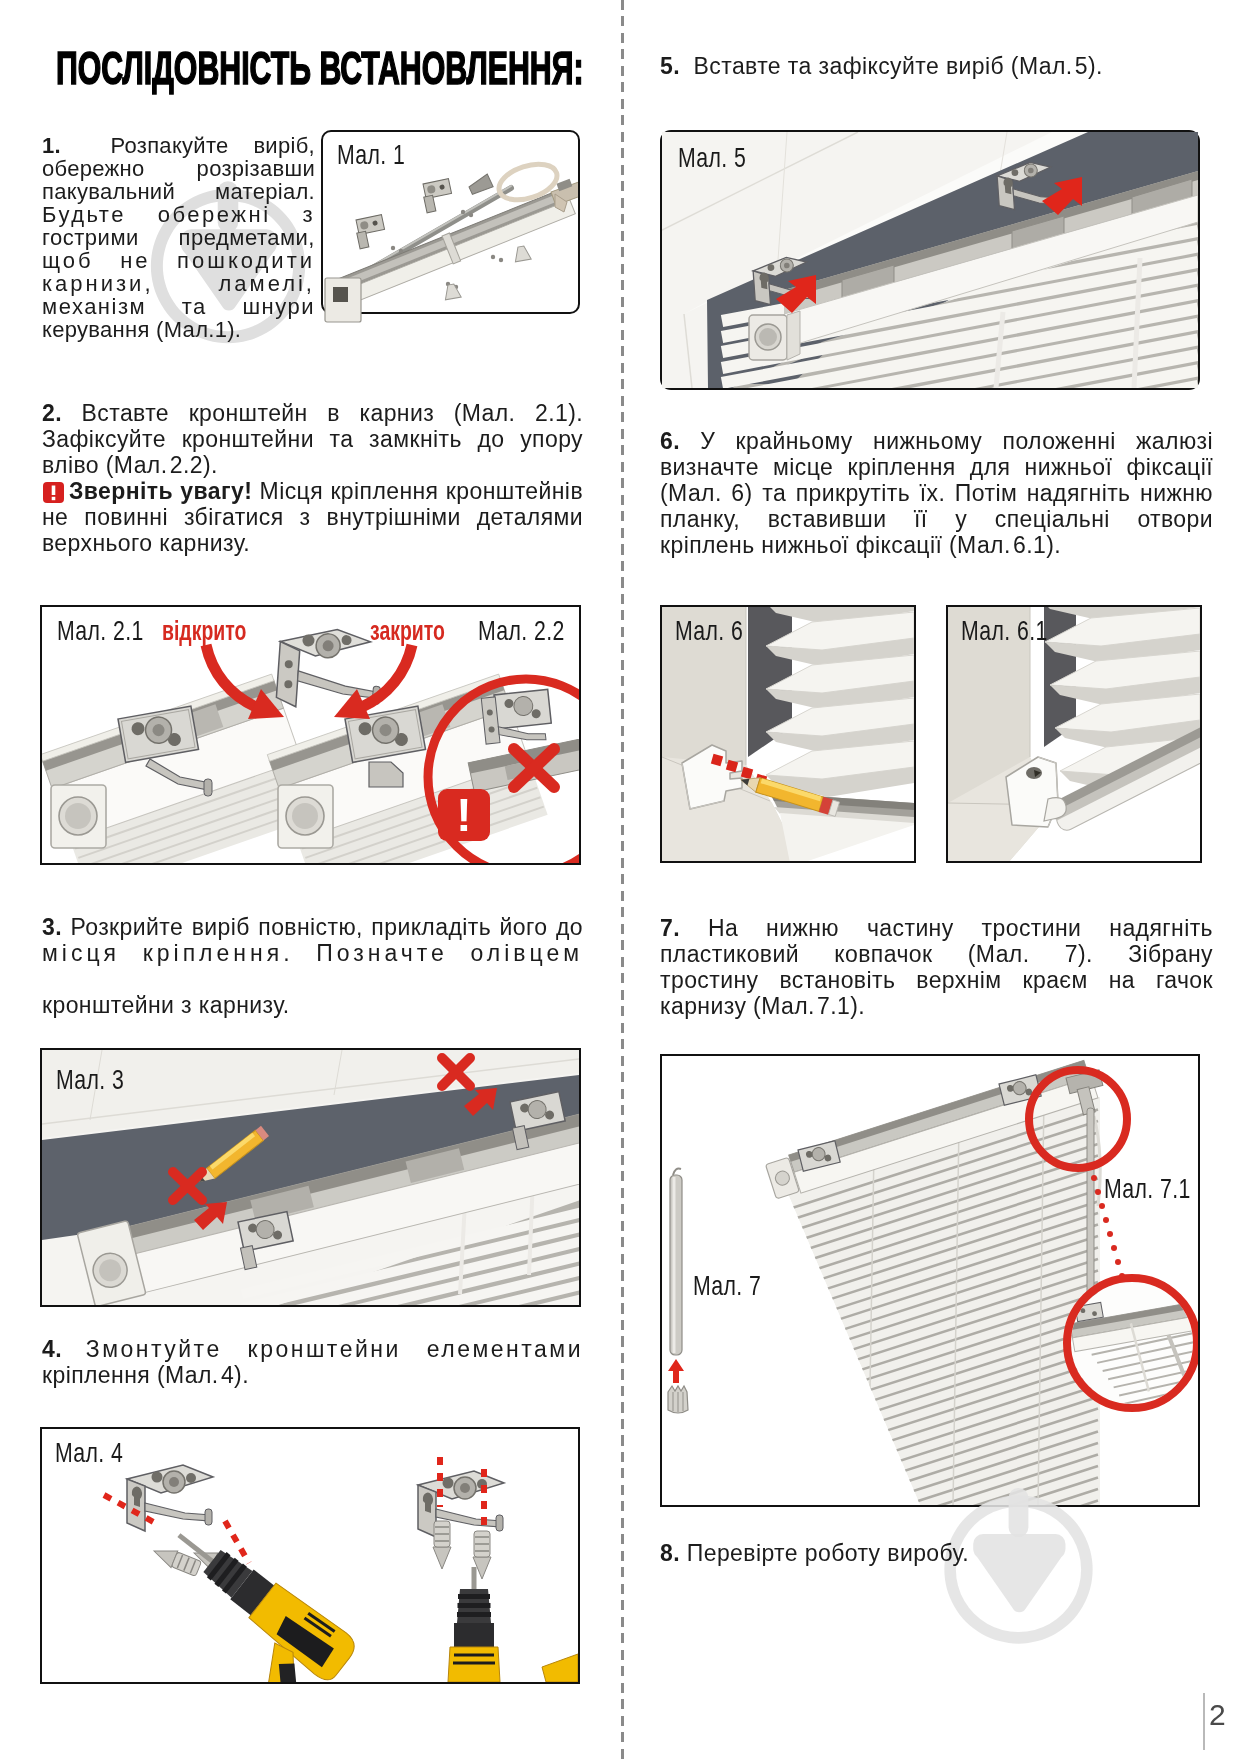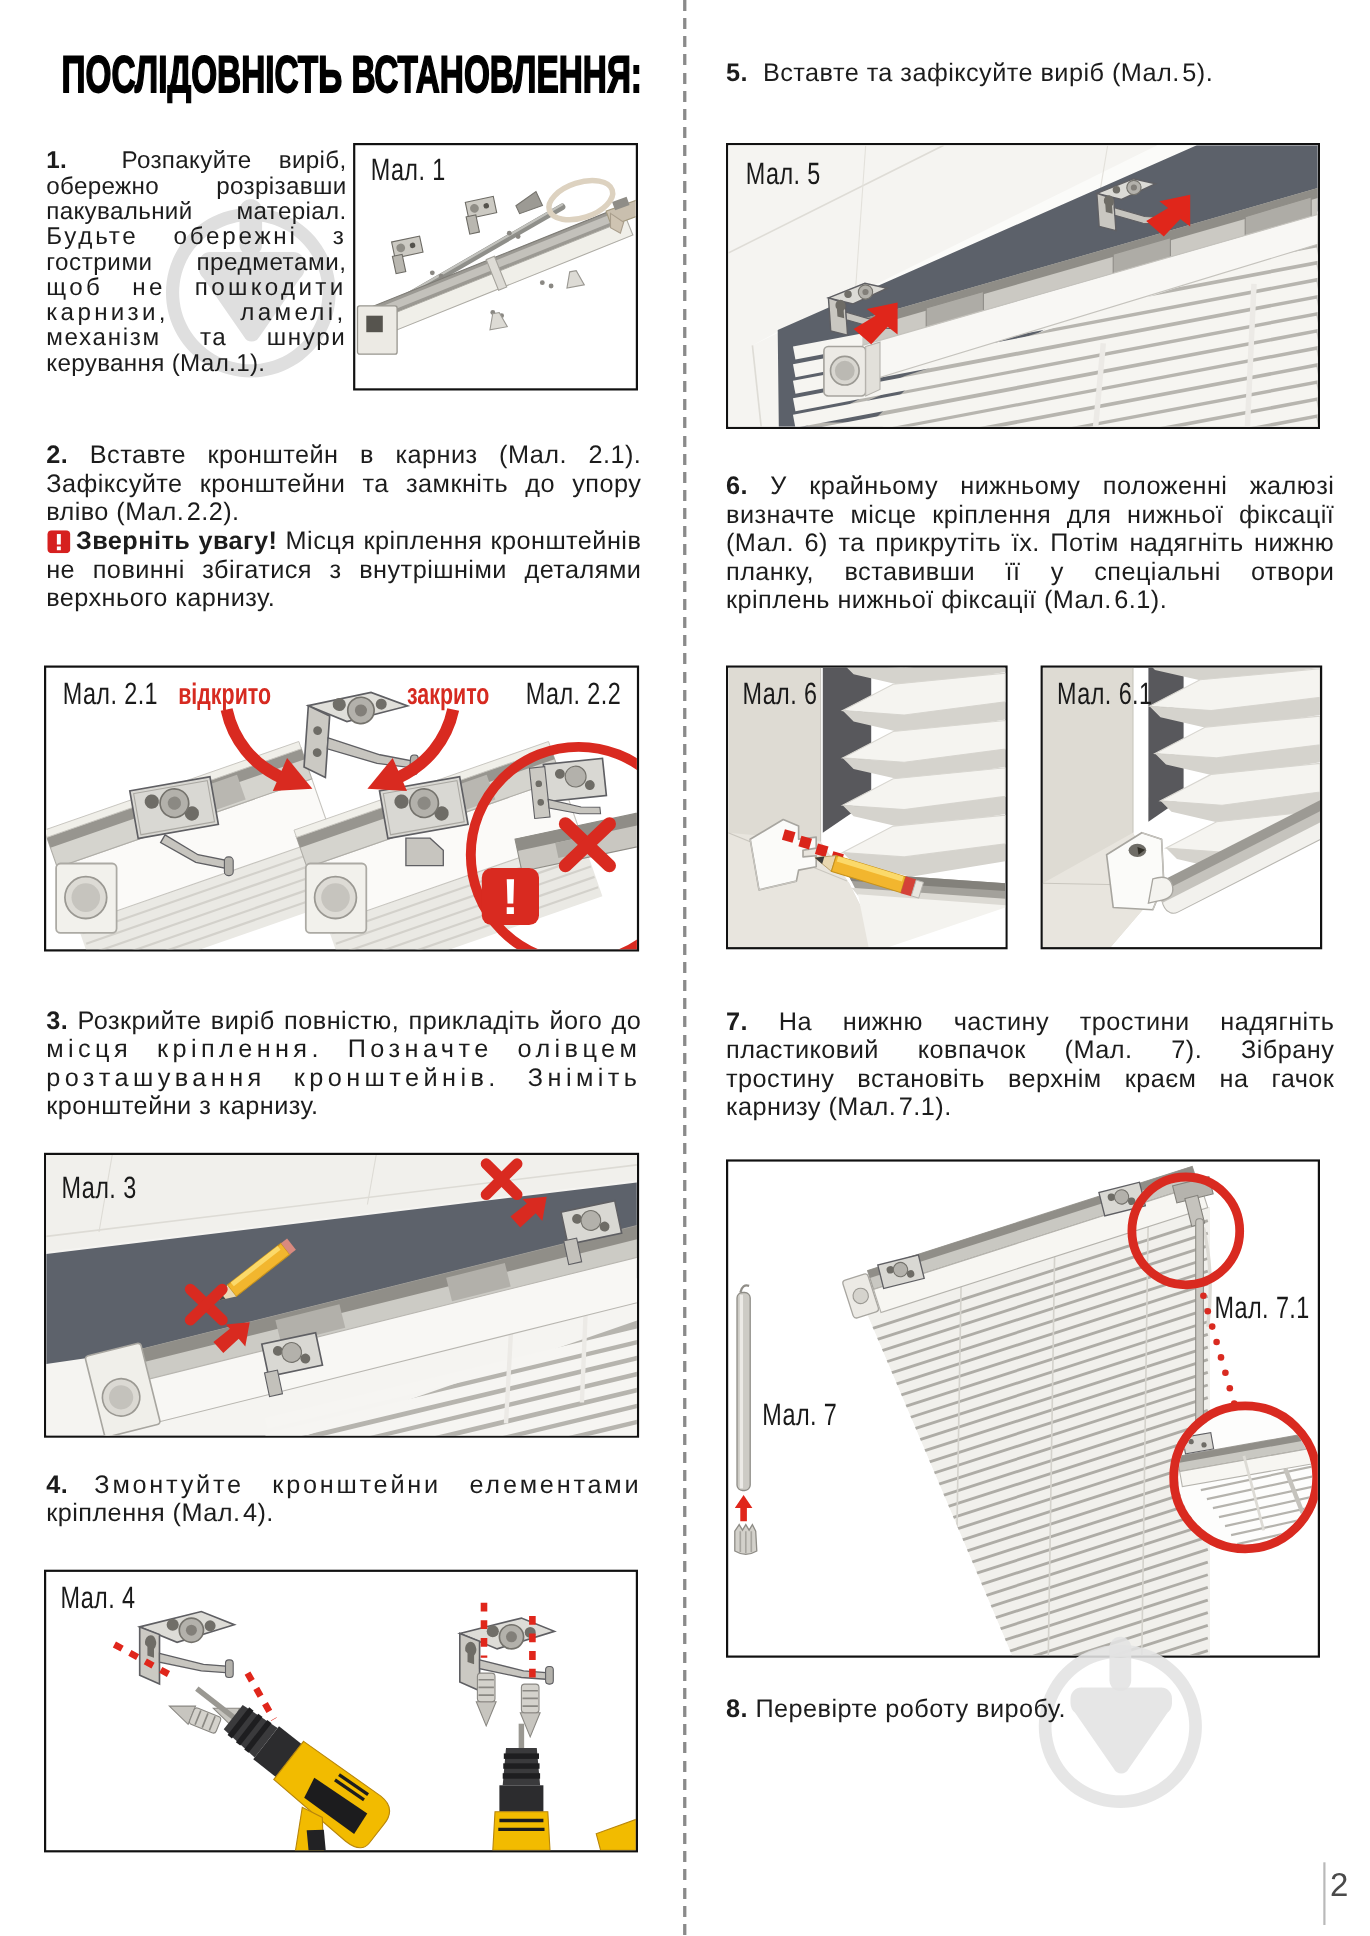--- a/index.html
+++ b/index.html
@@ -35,41 +35,41 @@
 <div class="abs jp lastline" style="left:42px;top:452px;width:541px;">вліво (Мал. 2.2).</div>
 <div class="abs jp" style="left:42px;top:478px;width:541px;"><span style="display:inline-block;width:27px;"></span><b>Зверніть увагу!</b> Місця кріплення кронштейнів<br>не повинні збігатися з внутрішніми деталями<br></div>
 <div class="abs jp lastline" style="left:42px;top:530px;width:541px;">верхнього карнизу.</div>
 <svg class="abs" style="left:43px;top:482px;" width="21" height="21" viewBox="0 0 21 21">
     <rect x="0" y="0" width="21" height="21" rx="4" fill="#d6201f"></rect>
     <rect x="8.7" y="3.5" width="3.6" height="9.5" fill="#fff"></rect>
     <rect x="8.7" y="14.8" width="3.6" height="3.4" fill="#fff"></rect>
   </svg>
 
 <div class="abs jp" style="left:42px;top:914px;width:541px;">
-<b>3.</b> Розкрийте виріб повністю, прикладіть його до<br><span style="letter-spacing:4px;">місця кріплення. Позначте олівцем</span><br><span style="letter-spacing:4px;">розташування кронштейнів. Зніміть</span><br></div>
+<b>3.</b> Розкрийте виріб повністю, прикладіть його до<br><span style="letter-spacing:4px;">місця кріплення. Позначте олівцем</span><br><br></div>
 <div class="abs jp lastline" style="left:42px;top:992px;width:541px;">кронштейни з карнизу.</div>
 
 <div class="abs jp" style="left:42px;top:1336px;width:541px;">
 <b>4.</b> <span style="letter-spacing:2.5px;">Змонтуйте кронштейни елементами</span><br></div>
 <div class="abs jp lastline" style="left:42px;top:1362px;width:541px;">кріплення (Мал. 4).</div>
 
 <div class="abs jp lastline" style="left:660px;top:53px;width:553px;"><b>5.</b>&nbsp; Вставте та зафіксуйте виріб (Мал. 5).</div>
 
 <div class="abs jp" style="left:660px;top:428px;width:553px;">
 <b>6.</b> У крайньому нижньому положенні жалюзі<br>визначте місце кріплення для нижньої фіксації<br>(Мал. 6) та прикрутіть їх. Потім надягніть нижню<br>планку, вставивши її у спеціальні отвори<br></div>
 <div class="abs jp lastline" style="left:660px;top:532px;width:553px;">кріплень нижньої фіксації (Мал. 6.1).</div>
 
 <div class="abs jp" style="left:660px;top:915px;width:553px;">
 <b>7.</b> На нижню частину тростини надягніть<br>пластиковий ковпачок (Мал. 7). Зібрану<br>тростину встановіть верхнім краєм на гачок<br></div>
 <div class="abs jp lastline" style="left:660px;top:993px;width:553px;">карнизу (Мал. 7.1).</div>
 
 <div class="abs" style="left:1203px;top:1693px;width:2px;height:57px;background:#b9b9b9;"></div>
 <div class="abs" style="left:1209px;top:1698px;font-size:30px;color:#4a4a4a;">2</div>
 
-<div class="fig" style="left:321px;top:130px;width:259px;height:225px;">
+<div class="fig" style="left:321px;top:130px;width:259px;height:184px;border-radius:10px;">
 <div class="figlabel" style="left:14px;top:9px;">Мал. 1</div>
 <svg width="255" height="221" viewBox="0 0 255 221" style="position:absolute;left:0;top:0;">
 
 <line x1="8" y1="160" x2="188" y2="56" stroke="#8f8f8a" stroke-width="6" stroke-linecap="round"></line>
 <line x1="8" y1="158" x2="188" y2="54" stroke="#c2c2bd" stroke-width="2" stroke-linecap="round"></line>
 
 <g transform="translate(20,174) rotate(-21.9)">
   <rect x="0" y="-27" width="250" height="13" fill="#9b9993" stroke="#7d7b75" stroke-width="1"></rect>
   <rect x="4" y="-24" width="243" height="7" fill="#c3c1bb"></rect>
   <rect x="0" y="-14" width="250" height="15" fill="#f0efe9" stroke="#aeaca5" stroke-width="1"></rect>
@@ -400,21 +400,21 @@
   <g stroke="#1c1c1e" stroke-width="3">
           <line x1="66" y1="-20" x2="66" y2="20"></line>
           <line x1="74" y1="-21" x2="74" y2="21"></line>
         </g>
 </g>
 <path d="M500 238 L536 225 L536 253 L504 253 Z" fill="#f2bb00" stroke="#b8860b"></path>
 </svg>
 <div class="figlabel" style="left:13px;top:10px;">Мал. 4</div>
 </div>
 
-<div class="fig" style="left:660px;top:130px;width:540px;height:260px;">
+<div class="fig" style="left:660px;top:130px;width:540px;height:260px;border-radius:11px;">
 <svg width="536" height="256" viewBox="0 0 536 256" style="position:absolute;left:0;top:0;">
 <rect x="0" y="0" width="536" height="256" fill="#f5f4f1"></rect>
 
 <polygon points="22,182 390,0 430,0 44,170" fill="#fbfbf9"></polygon>
 <line x1="0" y1="98" x2="196" y2="0" stroke="#dedcd6" stroke-width="1.5"></line>
 <line x1="125" y1="0" x2="116" y2="128" stroke="#e3e1db" stroke-width="1"></line>
 <line x1="345" y1="0" x2="338" y2="42" stroke="#e3e1db" stroke-width="1"></line>
 <line x1="22" y1="182" x2="30" y2="256" stroke="#dedcd6" stroke-width="1.5"></line>
 
 <polygon points="45,168 426,0 536,0 536,60 300,160 140,256 46,256" fill="#5c616a"></polygon>

